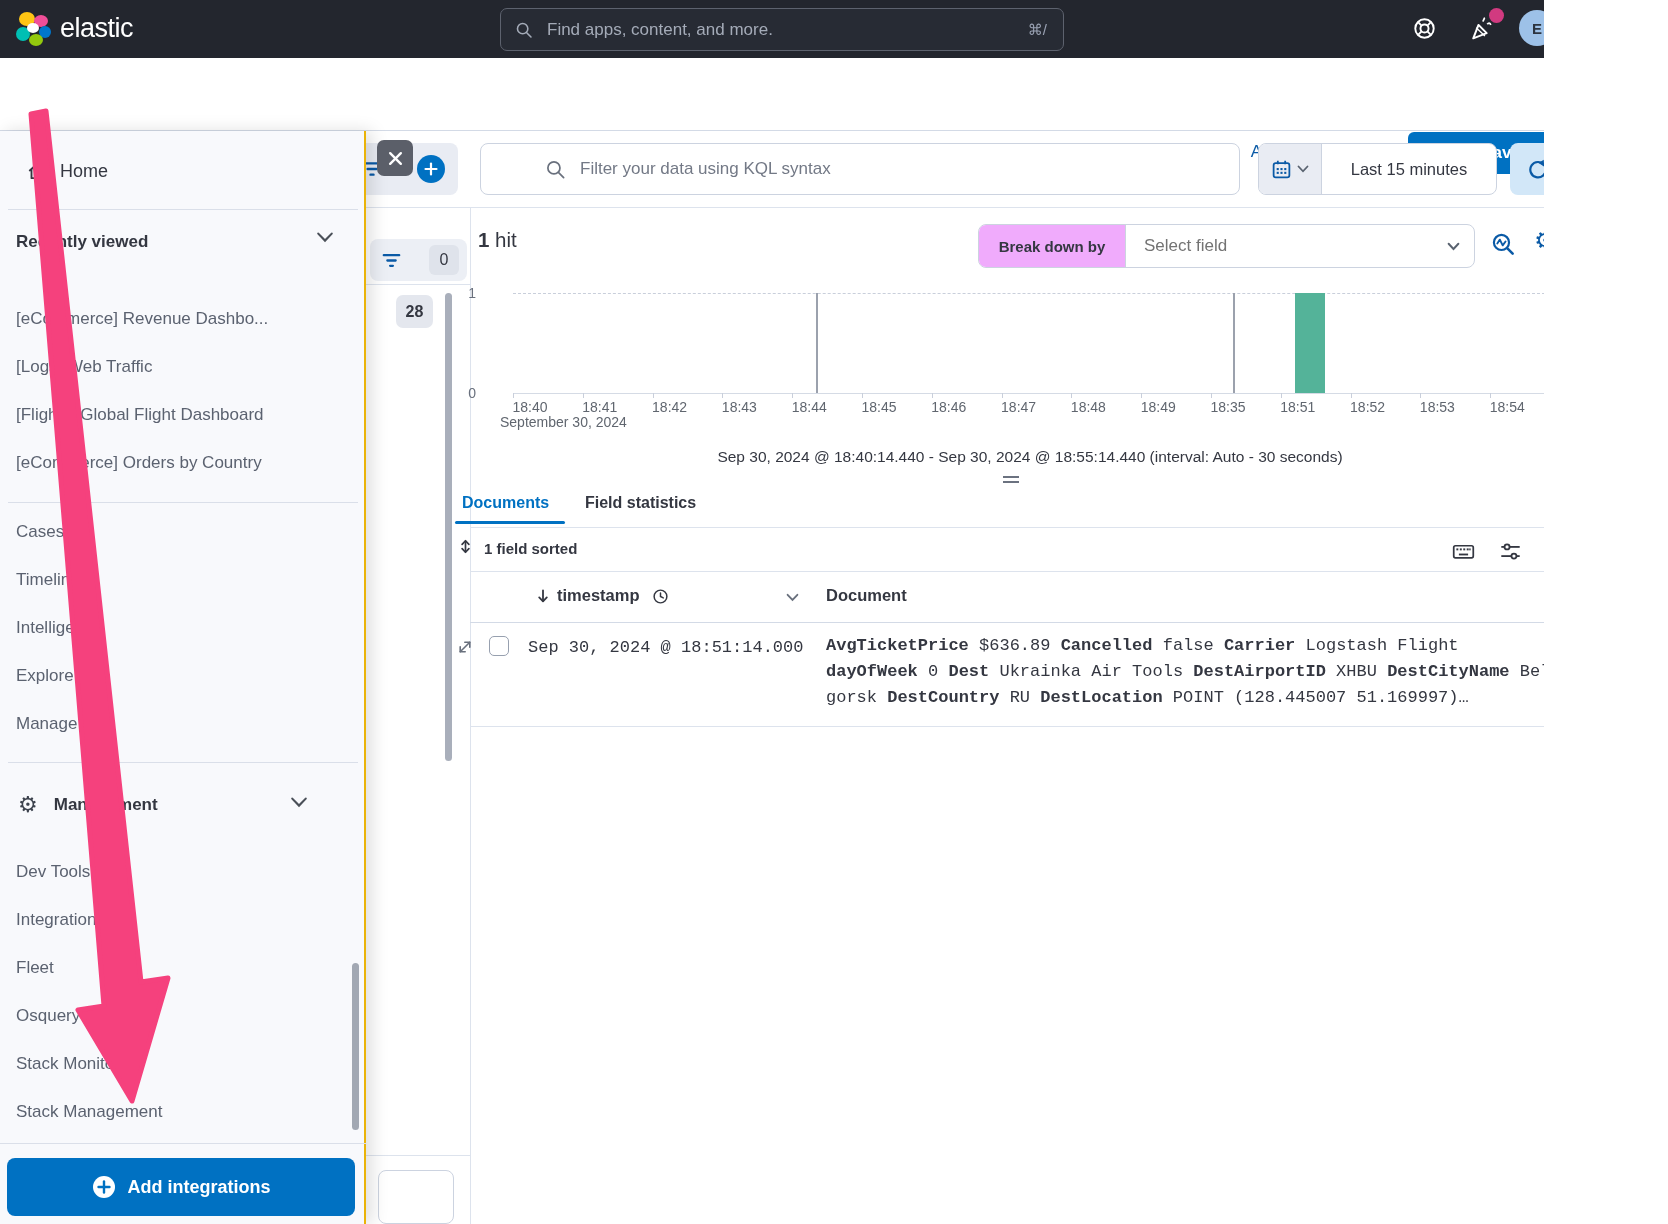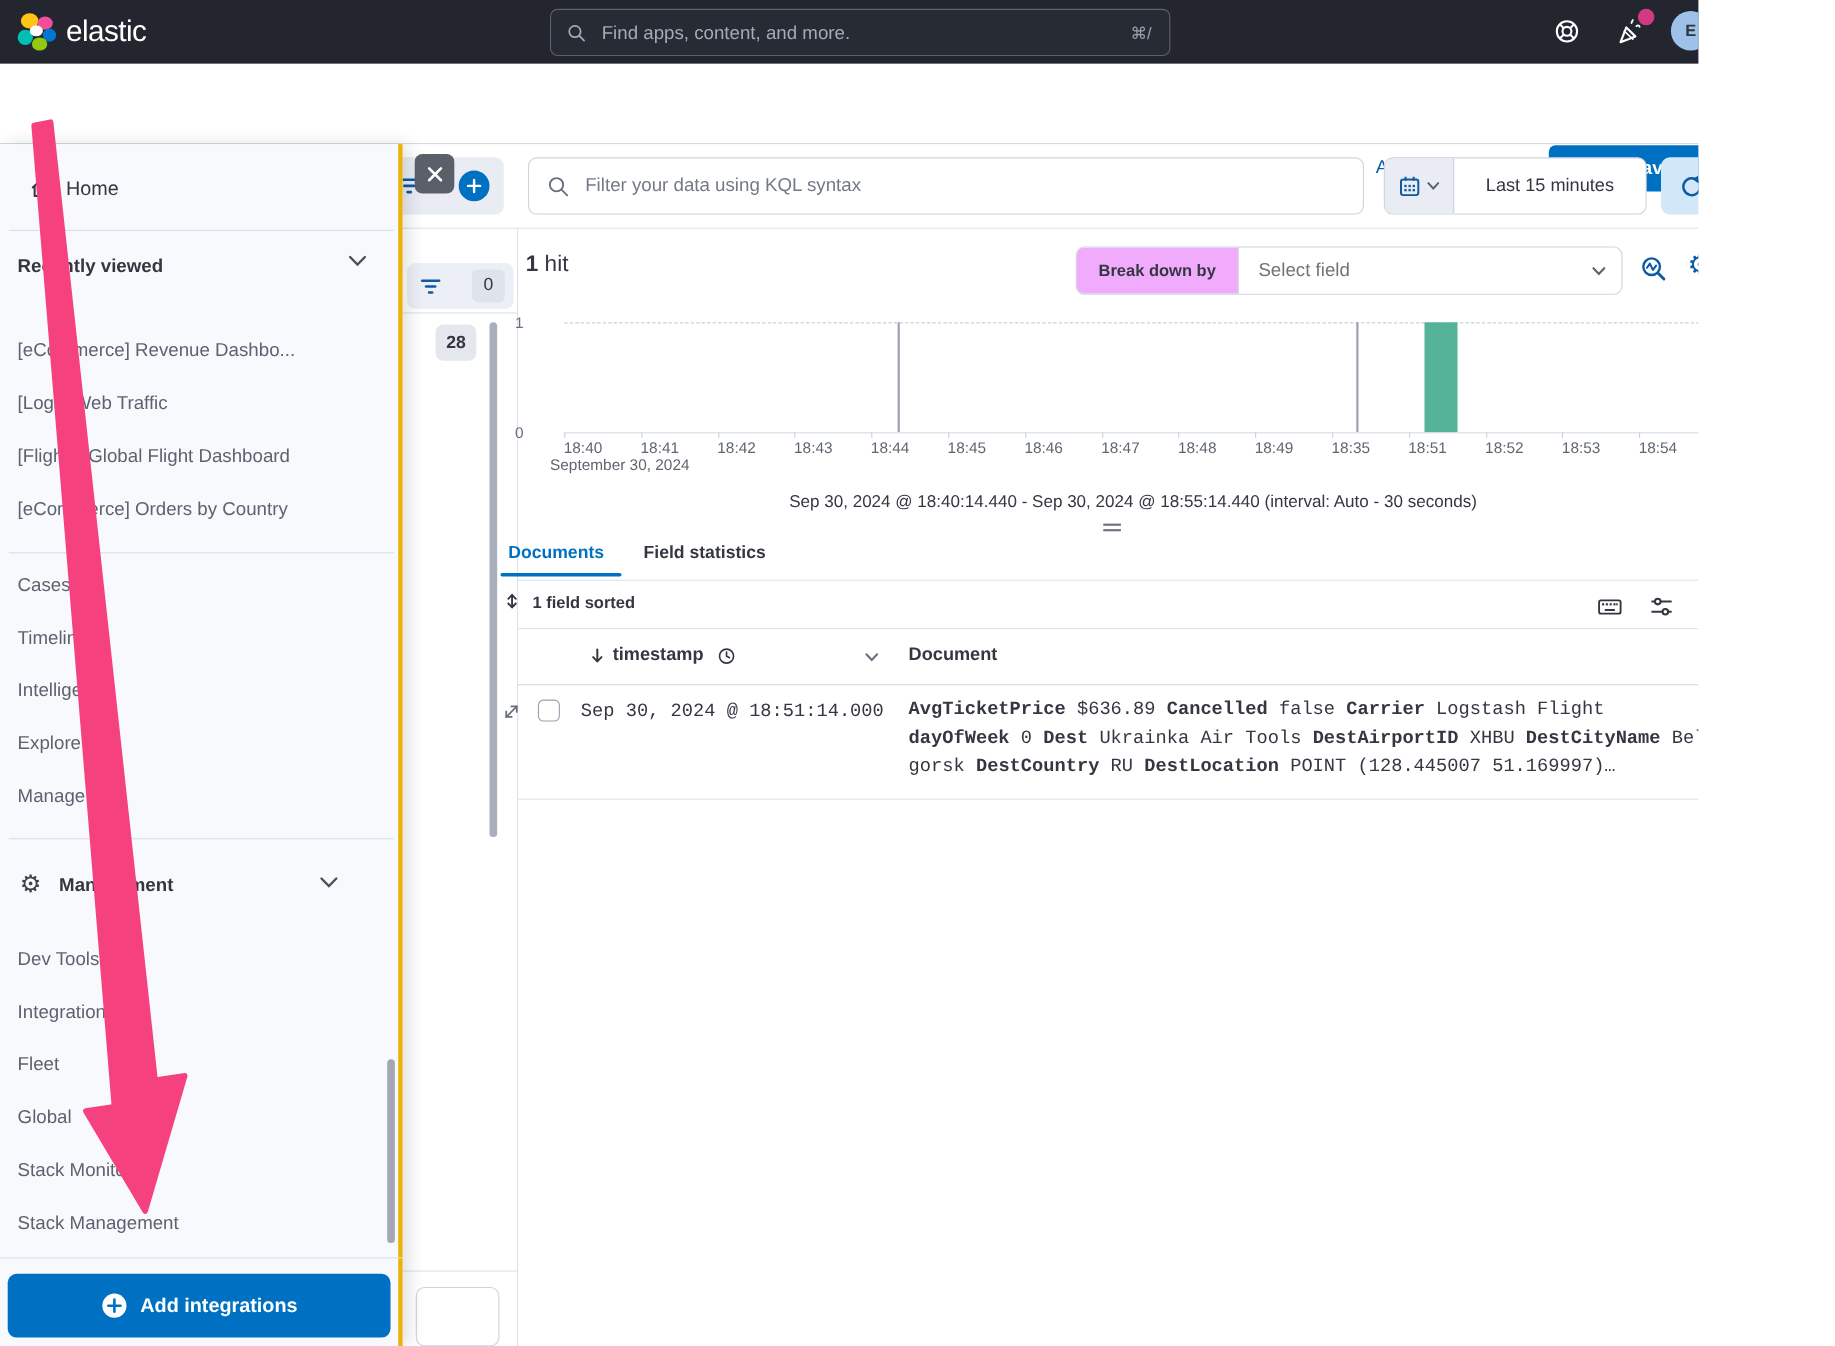--- a/index.html
+++ b/index.html
@@ -33,21 +33,21 @@
   .save-btn{position:absolute;left:1408px;top:74px;width:157px;height:42px;border-radius:6px;background:#0071c2;
             display:flex;align-items:center;justify-content:center;gap:10px;color:#fff;font-size:17px;font-weight:700;cursor:pointer;}
 
   
   .fgroup{position:absolute;left:352px;top:143px;width:106px;height:52px;border-radius:8px;background:#e9ecf3;}
   .xbtn{position:absolute;left:377px;top:140px;width:36px;height:36px;border-radius:7px;background:#5b5f69;
         display:flex;align-items:center;justify-content:center;z-index:60;cursor:pointer;}
   .plusbtn{position:absolute;left:417px;top:155px;width:28px;height:28px;border-radius:50%;background:#0071c2;
            display:flex;align-items:center;justify-content:center;cursor:pointer;}
   .kql{position:absolute;left:480px;top:143px;width:760px;height:52px;border:1px solid #ccd3e0;border-radius:8px;
-       background:#fff;display:flex;align-items:center;box-sizing:border-box;}
+       background:#fff;display:flex;align-items:center;box-sizing:border-box;padding-left:48px;}
   .kql .ph{margin-left:14px;font-size:17px;color:#737986;}
   .dtp{position:absolute;left:1258px;top:143px;width:239px;height:52px;border:1px solid #ccd3e0;border-radius:8px;
        background:#fff;display:flex;box-sizing:border-box;overflow:hidden;}
   .dtp-left{width:62px;background:#e9ecf3;border-right:1px solid #ccd3e0;display:flex;align-items:center;justify-content:center;gap:5px;cursor:pointer;}
   .dtp-text{flex:1;display:flex;align-items:center;justify-content:center;font-size:16.5px;color:#343741;cursor:pointer;}
   .refresh{position:absolute;left:1510px;top:143px;width:55px;height:52px;border-radius:8px;background:#d2e7f8;
            display:flex;align-items:center;justify-content:center;cursor:pointer;}
   .hdiv{position:absolute;height:1px;background:#dde3ed;}
 
   
@@ -97,21 +97,21 @@
 
   .colhead{position:absolute;top:586px;font-size:16.5px;font-weight:700;color:#343741;}
   .checkbox{position:absolute;left:489px;top:636px;width:20px;height:20px;border:1.8px solid #97a0af;border-radius:5px;background:#fff;box-sizing:border-box;cursor:pointer;}
   .mono{font-family:"Liberation Mono",monospace;}
   .ts-cell{position:absolute;left:528px;top:638px;font-size:17px;color:#343741;white-space:nowrap;}
   .doc-cell{position:absolute;left:826px;top:633px;width:740px;font-size:17px;line-height:26px;color:#343741;}
   .doc-cell b{font-weight:700;}
 
   
   .flyout{position:absolute;left:0;top:131px;width:366px;height:1093px;background:#f8f9fc;z-index:50;
-          border-right:4px solid #eab308;box-shadow:6px 0 16px rgba(0,0,0,.13);box-sizing:border-box;}
+          border-right:2px solid #eab308;box-shadow:6px 0 16px rgba(0,0,0,.13);box-sizing:border-box;}
   .nv-row{position:absolute;left:0;width:100%;display:flex;align-items:center;}
   .nv-divider{position:absolute;left:8px;width:350px;height:1px;background:#dadfe9;}
   .nv-head{font-size:17px;font-weight:700;color:#343741;}
   .nv-list{position:absolute;left:0;margin:0;padding:0;list-style:none;width:100%;}
   .nv-list li{height:48px;line-height:48px;padding-left:16px;font-size:17px;color:#5b6270;cursor:pointer;
               white-space:nowrap;overflow:hidden;}
   .nv-chev{position:absolute;cursor:pointer;}
   .nscroll{position:absolute;left:352px;width:7px;border-radius:3.5px;background:#a2a8b3;}
   .add-int{position:absolute;left:7px;top:1027px;width:348px;height:58px;border-radius:8px;background:#0071c2;
            display:flex;align-items:center;justify-content:center;gap:12px;color:#fff;font-size:18px;font-weight:700;cursor:pointer;}
@@ -505,21 +505,21 @@
     </div>
     <span class="nv-chev" style="left:290px;top:665px">
       <svg width="18" height="12" viewBox="0 0 16 10">
           <polyline points="2,2 8,8.2 14,2" fill="none" stroke="#4a5058" stroke-width="1.9" stroke-linecap="round"></polyline>
         </svg>
     </span>
     <ul class="nv-list" id="nav-mgmt" style="top:717px">
         <li>Dev Tools</li>
         <li>Integrations</li>
         <li>Fleet</li>
-        <li>Global</li>
+        <li>Osquery</li>
         <li>Stack Monitoring</li>
         <li>Stack Management</li>
       </ul>
 
     <div class="nscroll" style="top:832px;height:167px"></div>
     <div class="nv-divider" style="top:1012px;left:0;width:366px"></div>
 
     <div class="add-int">
       <span>
         <svg width="24" height="24" viewBox="0 0 24 24">

